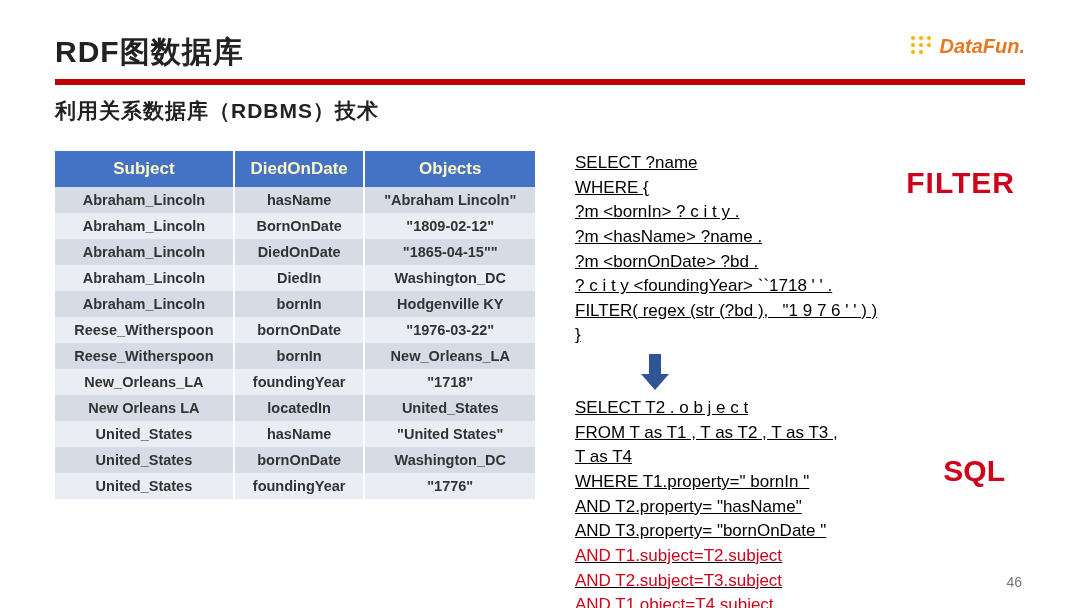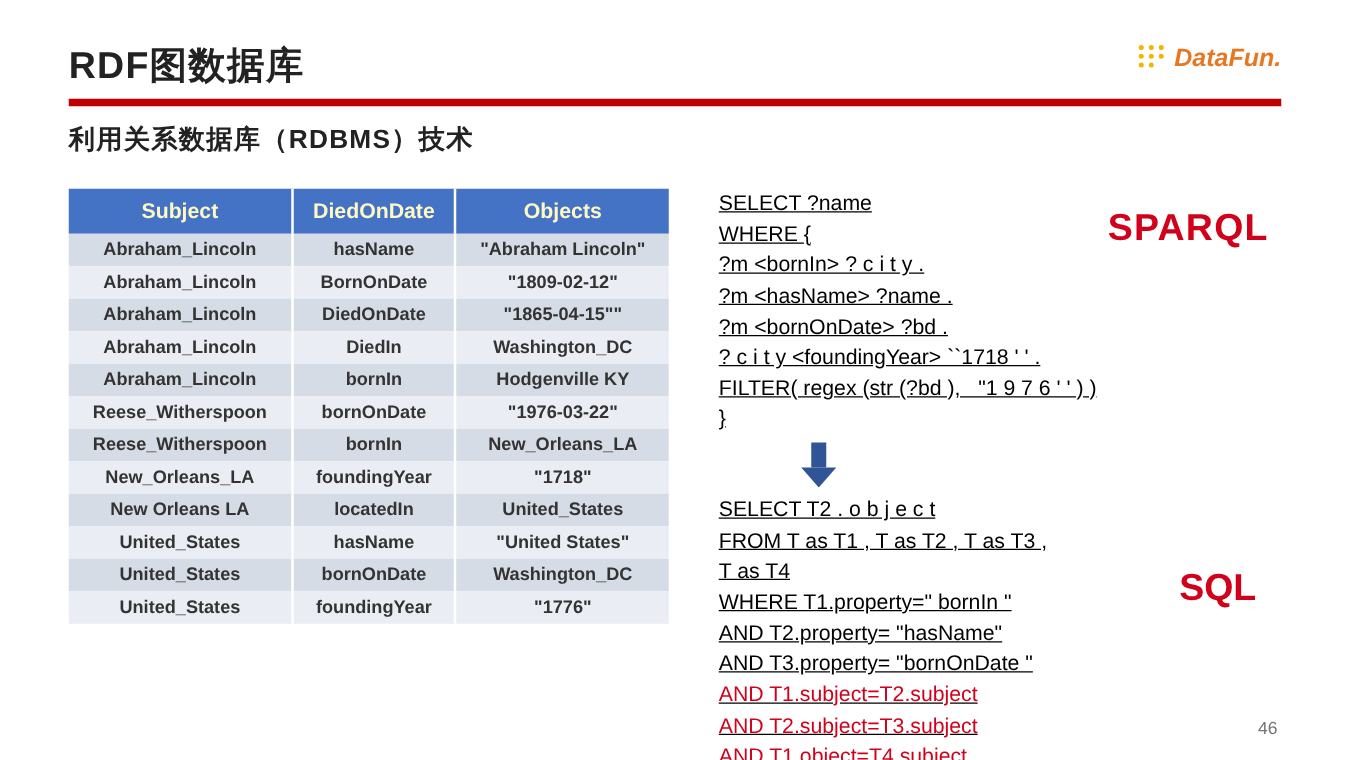--- a/index.html
+++ b/index.html
@@ -213,21 +213,21 @@
             </tr>
             <tr>
               <td>United_States</td>
               <td>foundingYear</td>
               <td>"1776"</td>
             </tr>
           </tbody>
       </table>
     </div>
     <div class="right">
-      <div class="sparql-label">SPARQL</div>
+      <div class="sparql-label">FILTER</div>
       <div class="sql-label">SQL</div>
 
       <div class="code-block" id="sparql-block"><span class="code-line">SELECT ?name</span><span class="code-line">WHERE {</span><span class="code-line">?m &lt;bornIn&gt; ? c i t y .</span><span class="code-line">?m &lt;hasName&gt; ?name .</span><span class="code-line">?m &lt;bornOnDate&gt; ?bd .</span><span class="code-line">? c i t y &lt;foundingYear&gt; ``1718 ' ' .</span><span class="code-line">FILTER( regex (str (?bd ),   "1 9 7 6 ' ' ) )</span><span class="code-line">}</span></div>
 
       <div class="arrow">
         <svg width="40" height="40" viewBox="0 0 40 40">
           <rect x="14" y="2" width="12" height="20" fill="#2f5597"></rect>
           <polygon points="6,22 34,22 20,38" fill="#2f5597"></polygon>
         </svg>
       </div>

